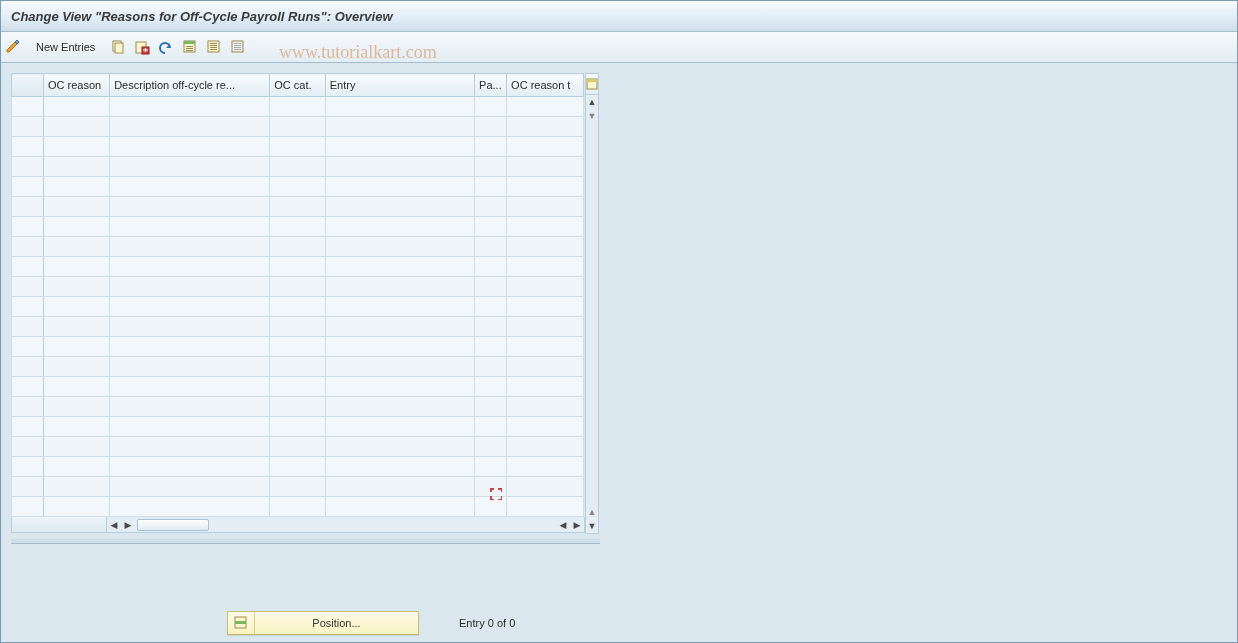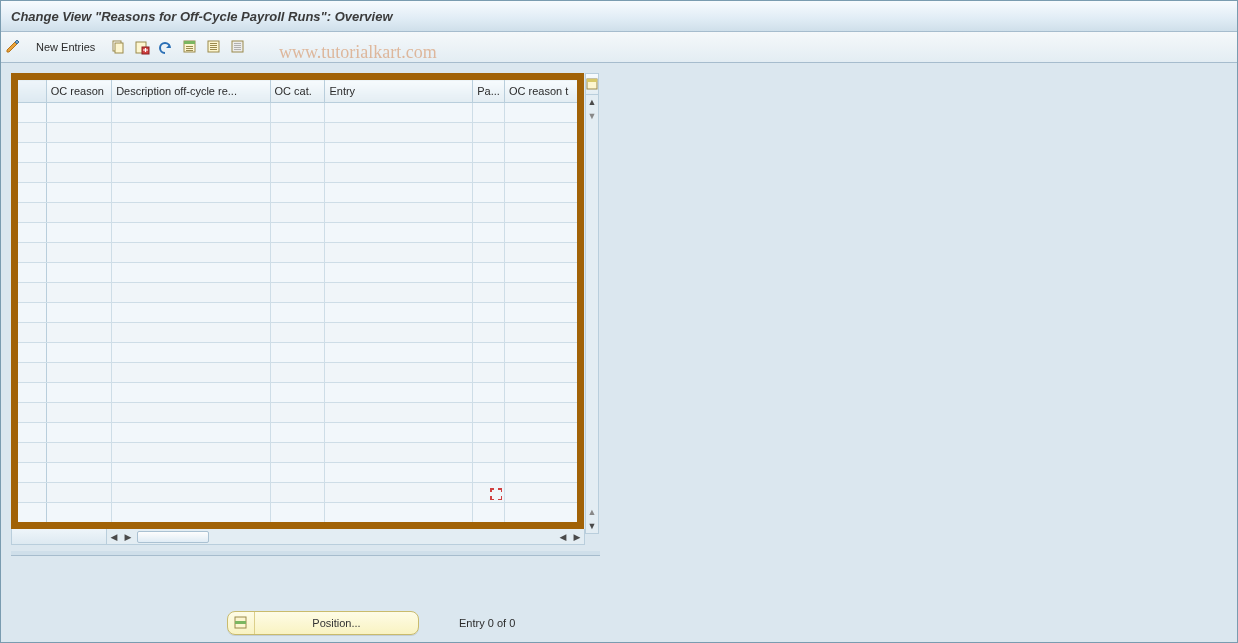--- a/index.html
+++ b/index.html
@@ -81,21 +81,21 @@
     bottom: 0;
     background: #dbe7ef;
     padding: 10px 10px 0 10px;
     box-sizing: border-box;
   }
   .grid-wrap {
     width: 585px;
     position: relative;
   }
   .grid {
-    border: 7px solid #a16207;
+    border: 1px solid #a16207;
     background: #fde047;
     border-collapse: collapse;
     table-layout: fixed;
     width: 573px;
   }
   .grid th {
     background: linear-gradient(#f7fbfe,#e3edf3);
     border: 1px solid #b9cedc;
     color: #2b2b2b;
     font-weight: normal;
@@ -223,21 +223,21 @@
     height: 28px;
     display:flex;
     align-items:center;
   }
   .position-btn {
     margin-left: 226px;
     width: 190px;
     height: 22px;
     background: linear-gradient(#fefce6,#f9f3c2);
     border: 1px solid #c9bb6d;
-    border-radius: 8px;
+    border-radius: 0;
     display:flex;
     align-items:center;
     cursor:pointer;
     box-shadow: 0 1px 0 rgba(0,0,0,0.1);
   }
   .position-btn .icon-slot {
     width:26px;
     height:100%;
     border-right:1px solid #dccf8a;
     display:flex;align-items:center;justify-content:center;

